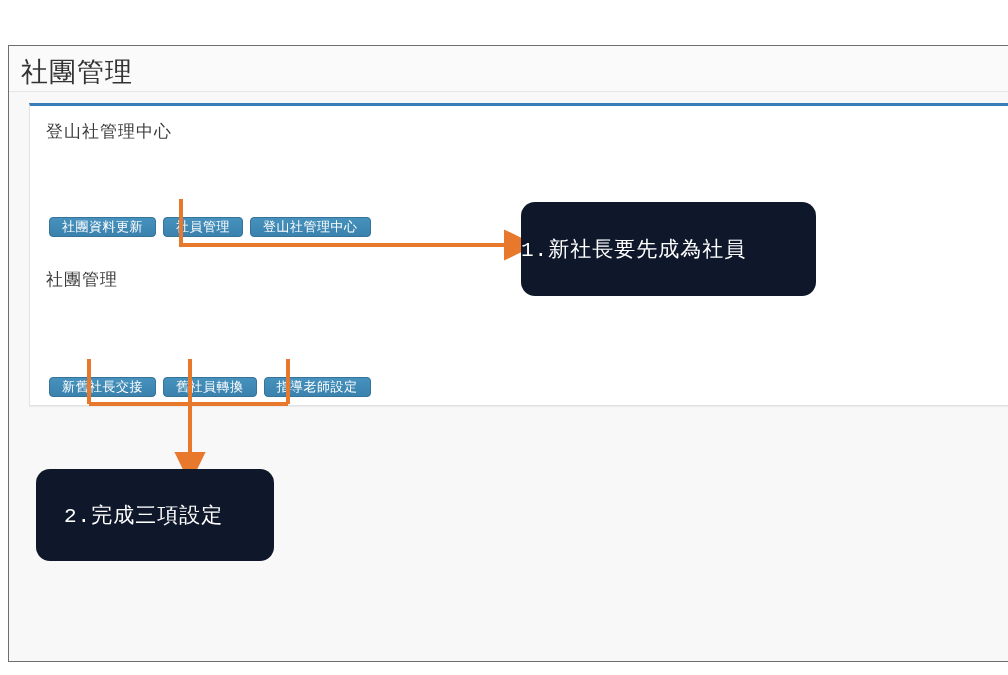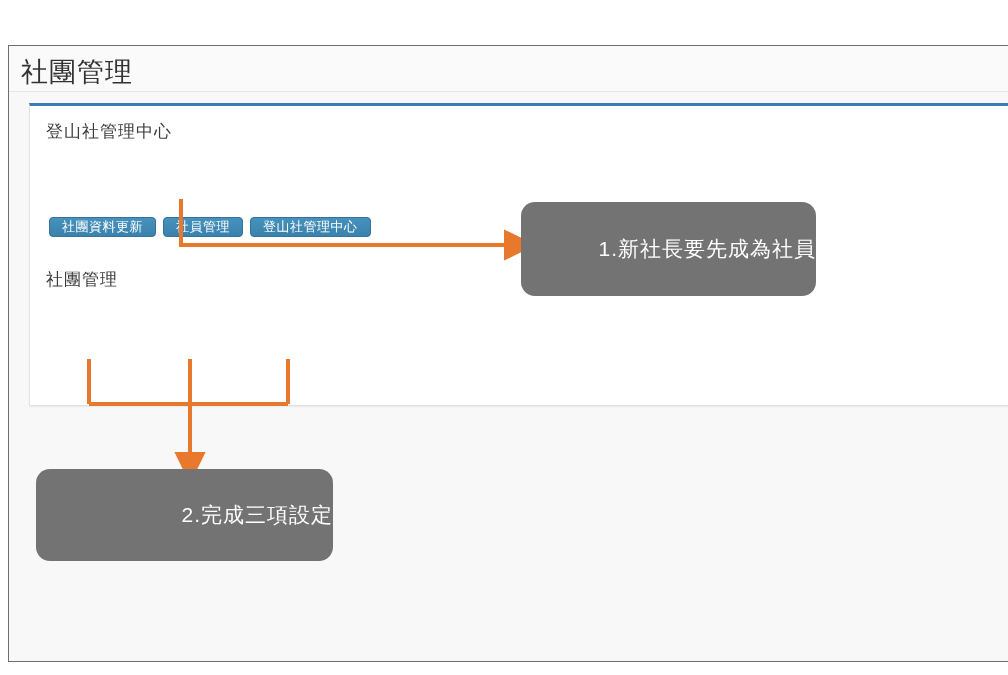--- a/index.html
+++ b/index.html
@@ -98,42 +98,44 @@
     font-size: 13px;
     letter-spacing: 0.5px;
     white-space: nowrap;
     cursor: pointer;
     box-sizing: border-box;
   }
 
   
   .callout {
     position: absolute;
-    background: #737373;
+    background: #0f172a;
     border-radius: 14px;
     color: #ffffff;
     display: flex;
     align-items: center;
-    justify-content: flex-end;
+    justify-content: flex-start;
     font-size: 21px;
     letter-spacing: 1px;
     white-space: nowrap;
     box-sizing: border-box;
+    font-family: Liberation Mono, monospace;
   }
   #callout-1 {
     left: 521px;
     top: 202px;
     width: 295px;
     height: 94px;
   }
   #callout-2 {
     left: 36px;
     top: 469px;
-    width: 297px;
+    width: 238px;
     height: 92px;
+    padding-left: 28px;
   }
 
   
   #connectors {
     position: absolute;
     left: 0;
     top: 0;
     width: 1008px;
     height: 675px;
     pointer-events: none;
@@ -153,20 +155,25 @@
     <div class="section-title" id="section-title-club">登山社管理中心</div>
 
     <div class="btn-row" id="btn-row-club">
       <button class="btn">社團資料更新</button>
       <button class="btn">社員管理</button>
       <button class="btn">登山社管理中心</button>
     </div>
 
     <div class="section-title" id="section-title-term">社團管理</div>
 
+    <div class="btn-row" id="btn-row-term">
+      <button class="btn">新舊社長交接</button>
+      <button class="btn">舊社員轉換</button>
+      <button class="btn">指導老師設定</button>
+    </div>
 
   </div>
 </div>
 
 <svg id="connectors" viewBox="0 0 1008 675" xmlns="http://www.w3.org/2000/svg">
   <defs>
     <marker id="arrow-right" markerWidth="9" markerHeight="9" refX="1" refY="4.5" orient="auto" markerUnits="strokeWidth">
       <path d="M0,0.6 L0,8.4 L8,4.5 z" fill="#e8792c"></path>
     </marker>
     <marker id="arrow-down" markerWidth="9" markerHeight="9" refX="1" refY="4.5" orient="auto" markerUnits="strokeWidth">

